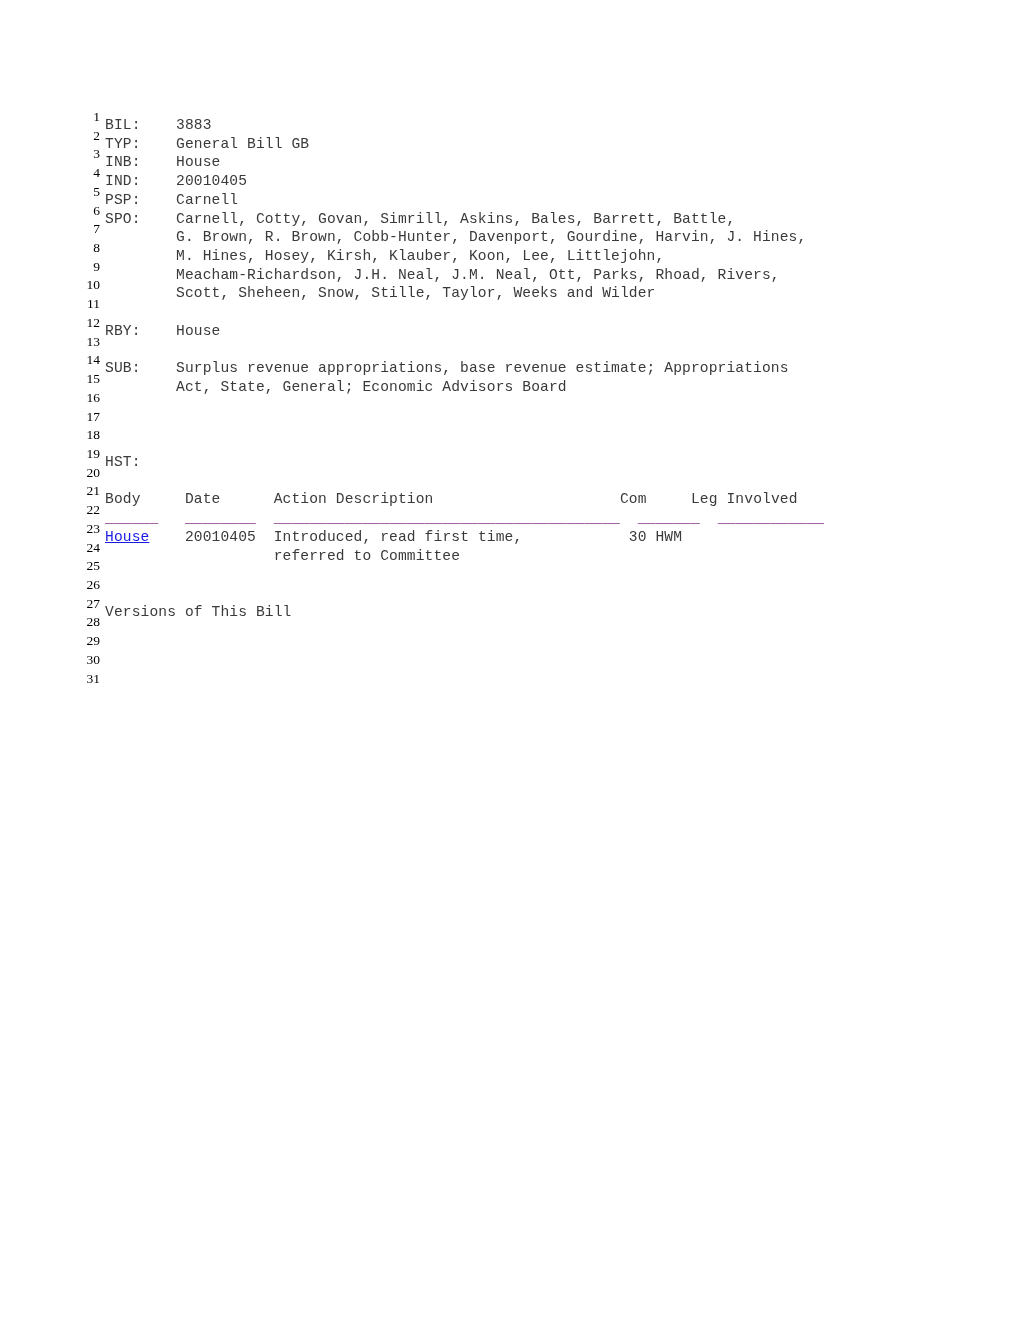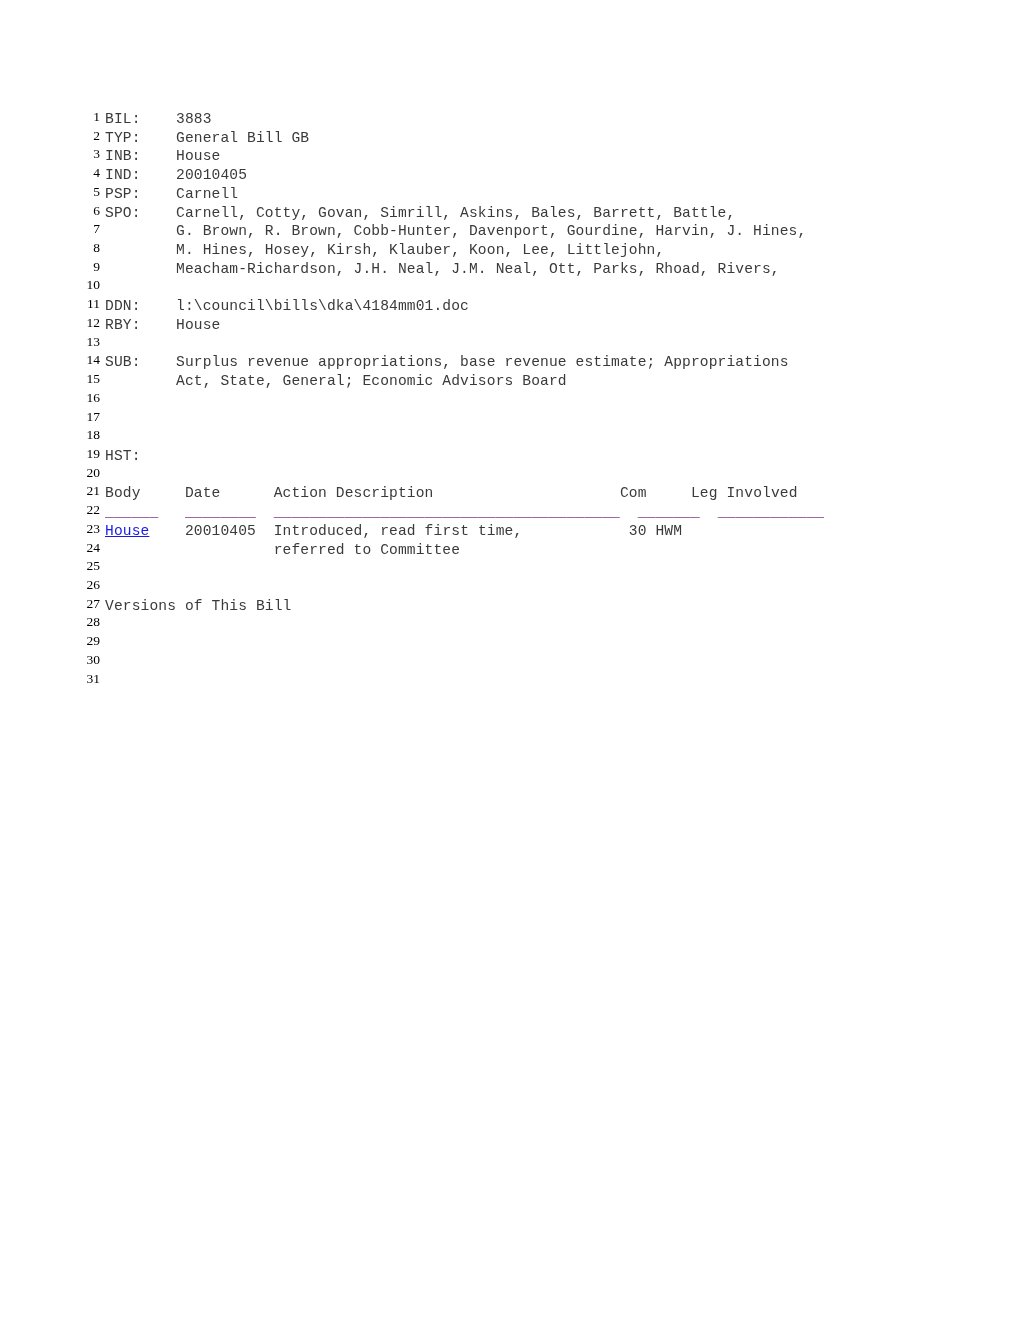--- a/index.html
+++ b/index.html
@@ -48,21 +48,21 @@
     font-size: 13.5px;
     line-height: 18.72px;
     color: #000000;
     letter-spacing: 0;
   }
 
   
   .content {
     position: absolute;
     left: 27px;
-    top: 2px;
+    top: 8px;
     font-family: "Liberation Mono", "DejaVu Sans Mono", monospace;
     font-size: 14.6px;
     line-height: 18.72px;
     color: #3a3a3a;
     white-space: pre;
     letter-spacing: 0.12px;
   }
 
   
   .lnk {
@@ -121,25 +121,25 @@
       <span class="content"><span>        </span><span>M. Hines, Hosey, Kirsh, Klauber, Koon, Lee, Littlejohn,</span></span>
     </div>
 
     <div class="line">
       <span class="lineno">9</span>
       <span class="content"><span>        </span><span>Meacham-Richardson, J.H. Neal, J.M. Neal, Ott, Parks, Rhoad, Rivers,</span></span>
     </div>
 
     <div class="line">
       <span class="lineno">10</span>
+      <span class="content"><span>        </span><span>Scott, Sheheen, Snow, Stille, Taylor, Weeks and Wilder</span></span>
     </div>
 
     <div class="line">
       <span class="lineno">11</span>
-      <span class="content"><span>DDN:</span><span>    </span><span>l:\council\bills\dka\4184mm01.doc</span></span>
     </div>
 
     <div class="line">
       <span class="lineno">12</span>
       <span class="content"><span>RBY:</span><span>    </span><span>House</span></span>
     </div>
 
     <div class="line">
       <span class="lineno">13</span>
     </div>

